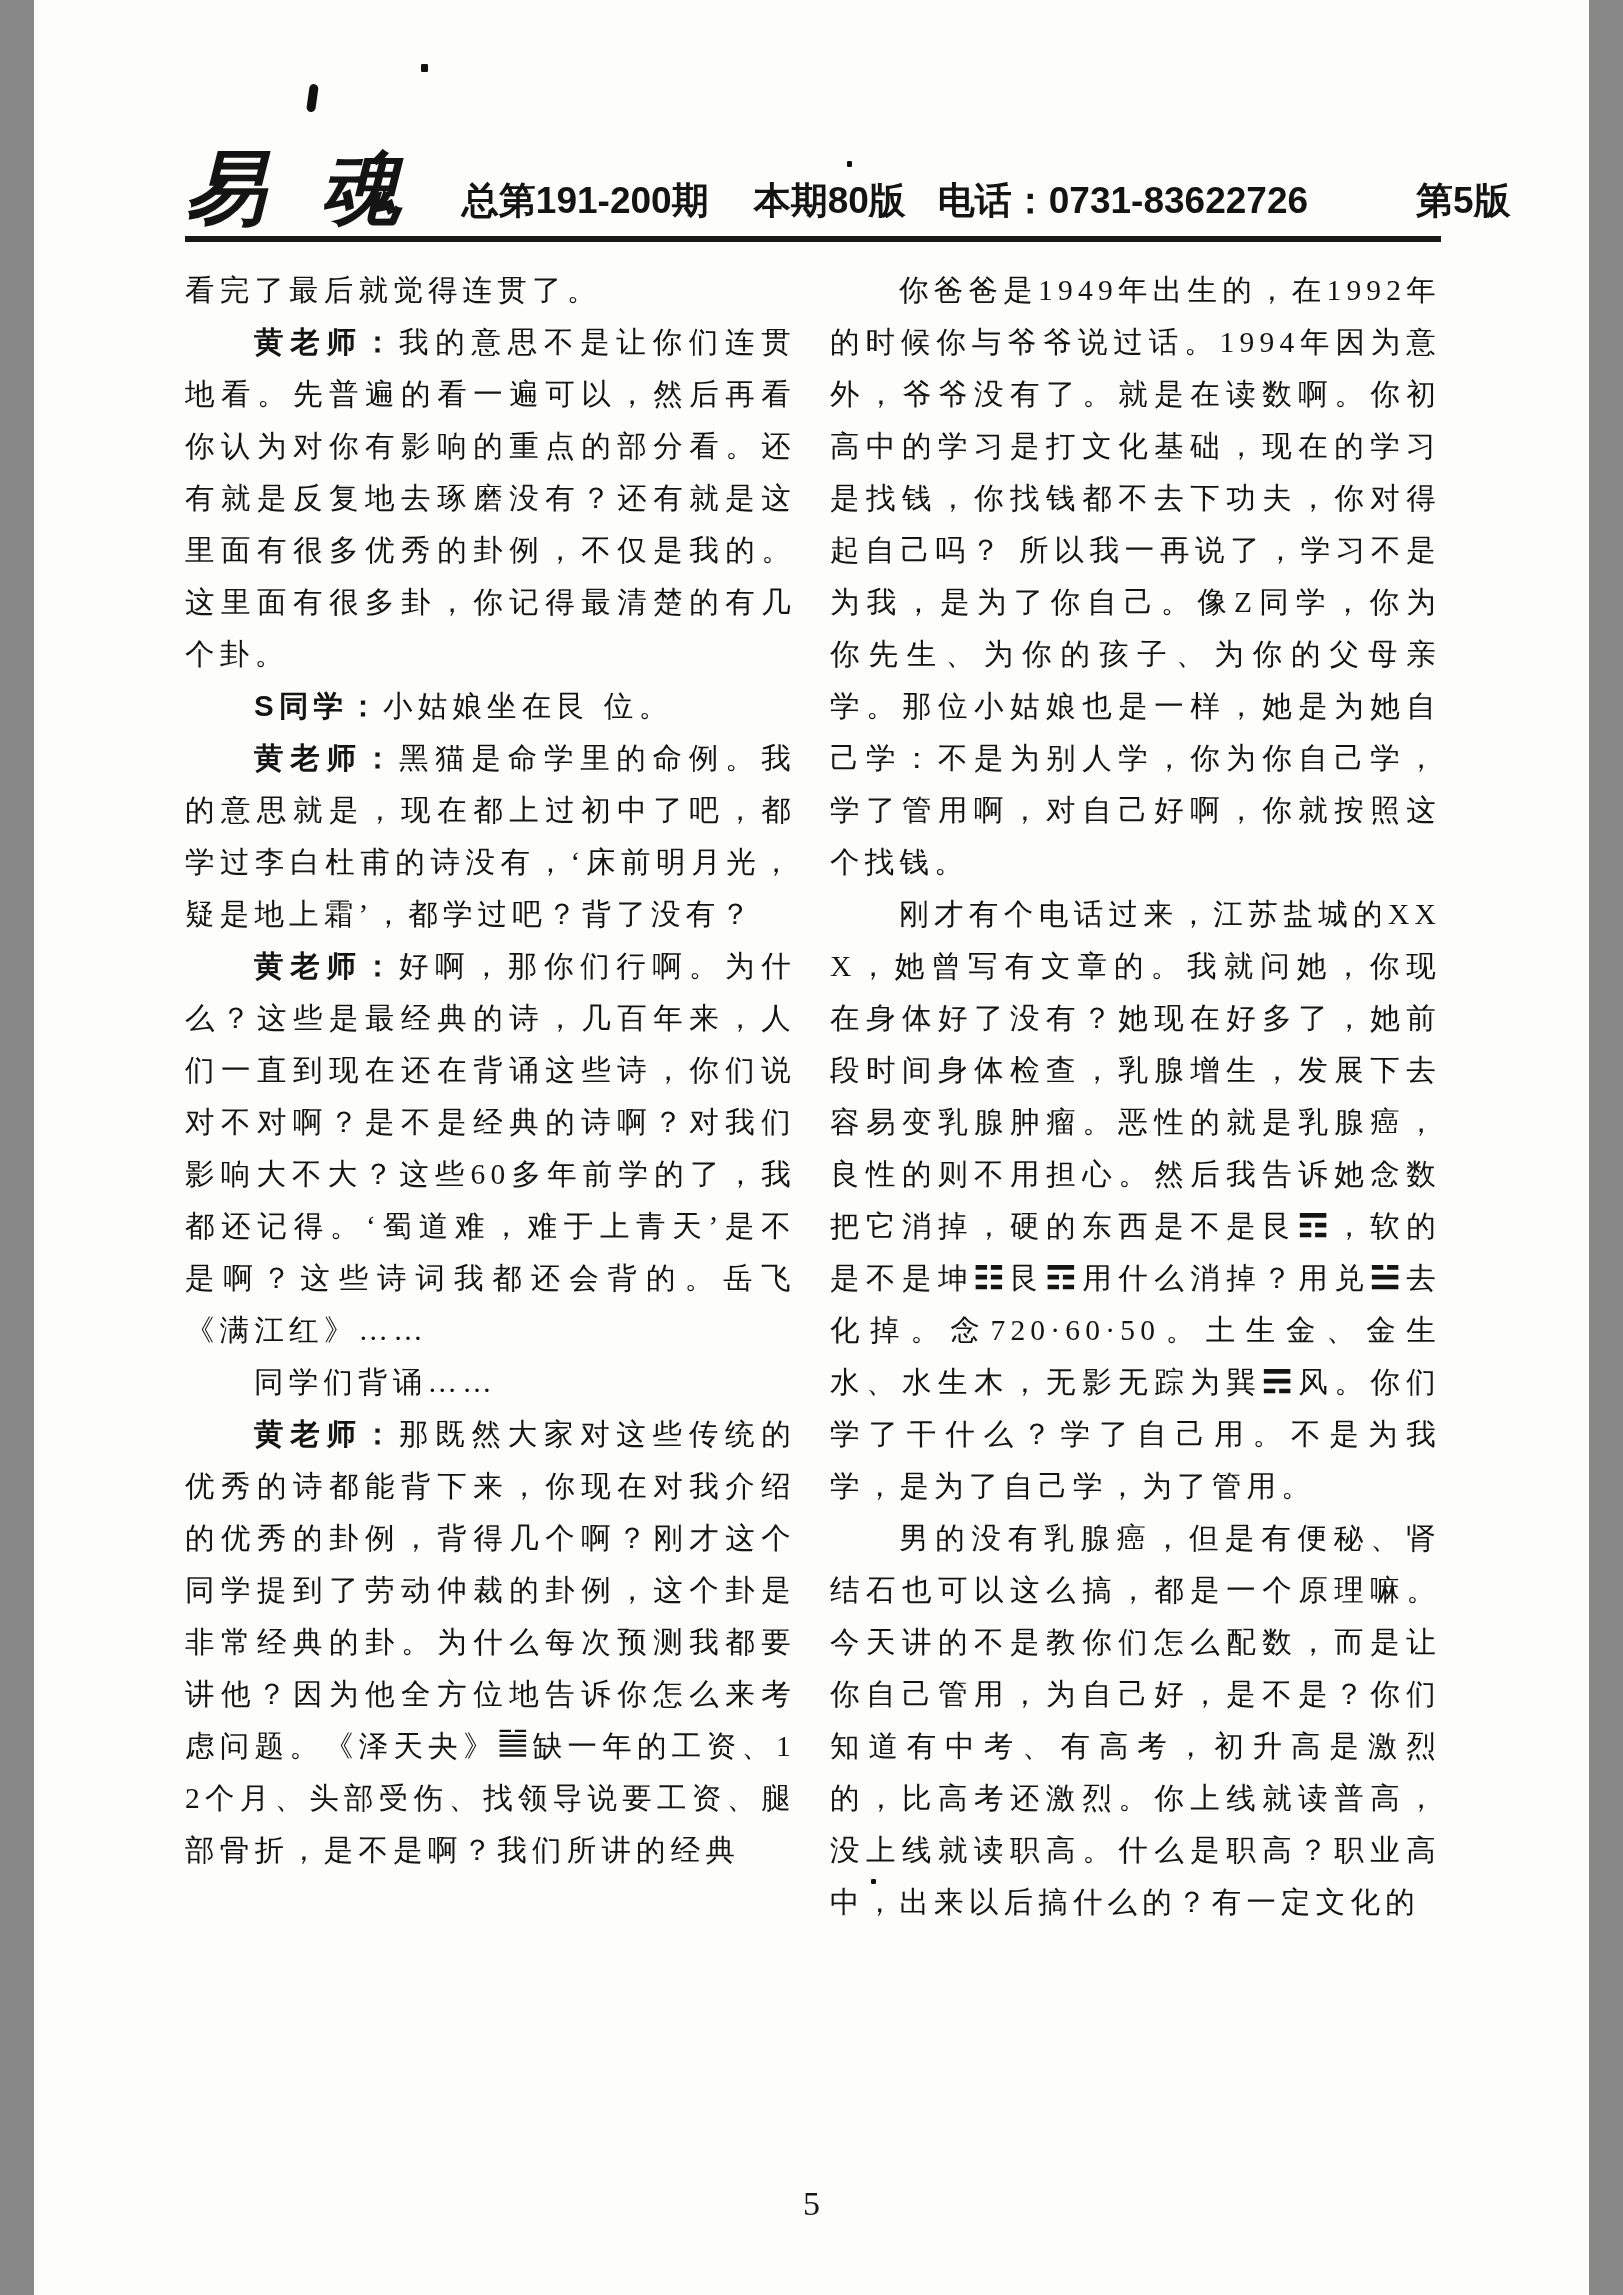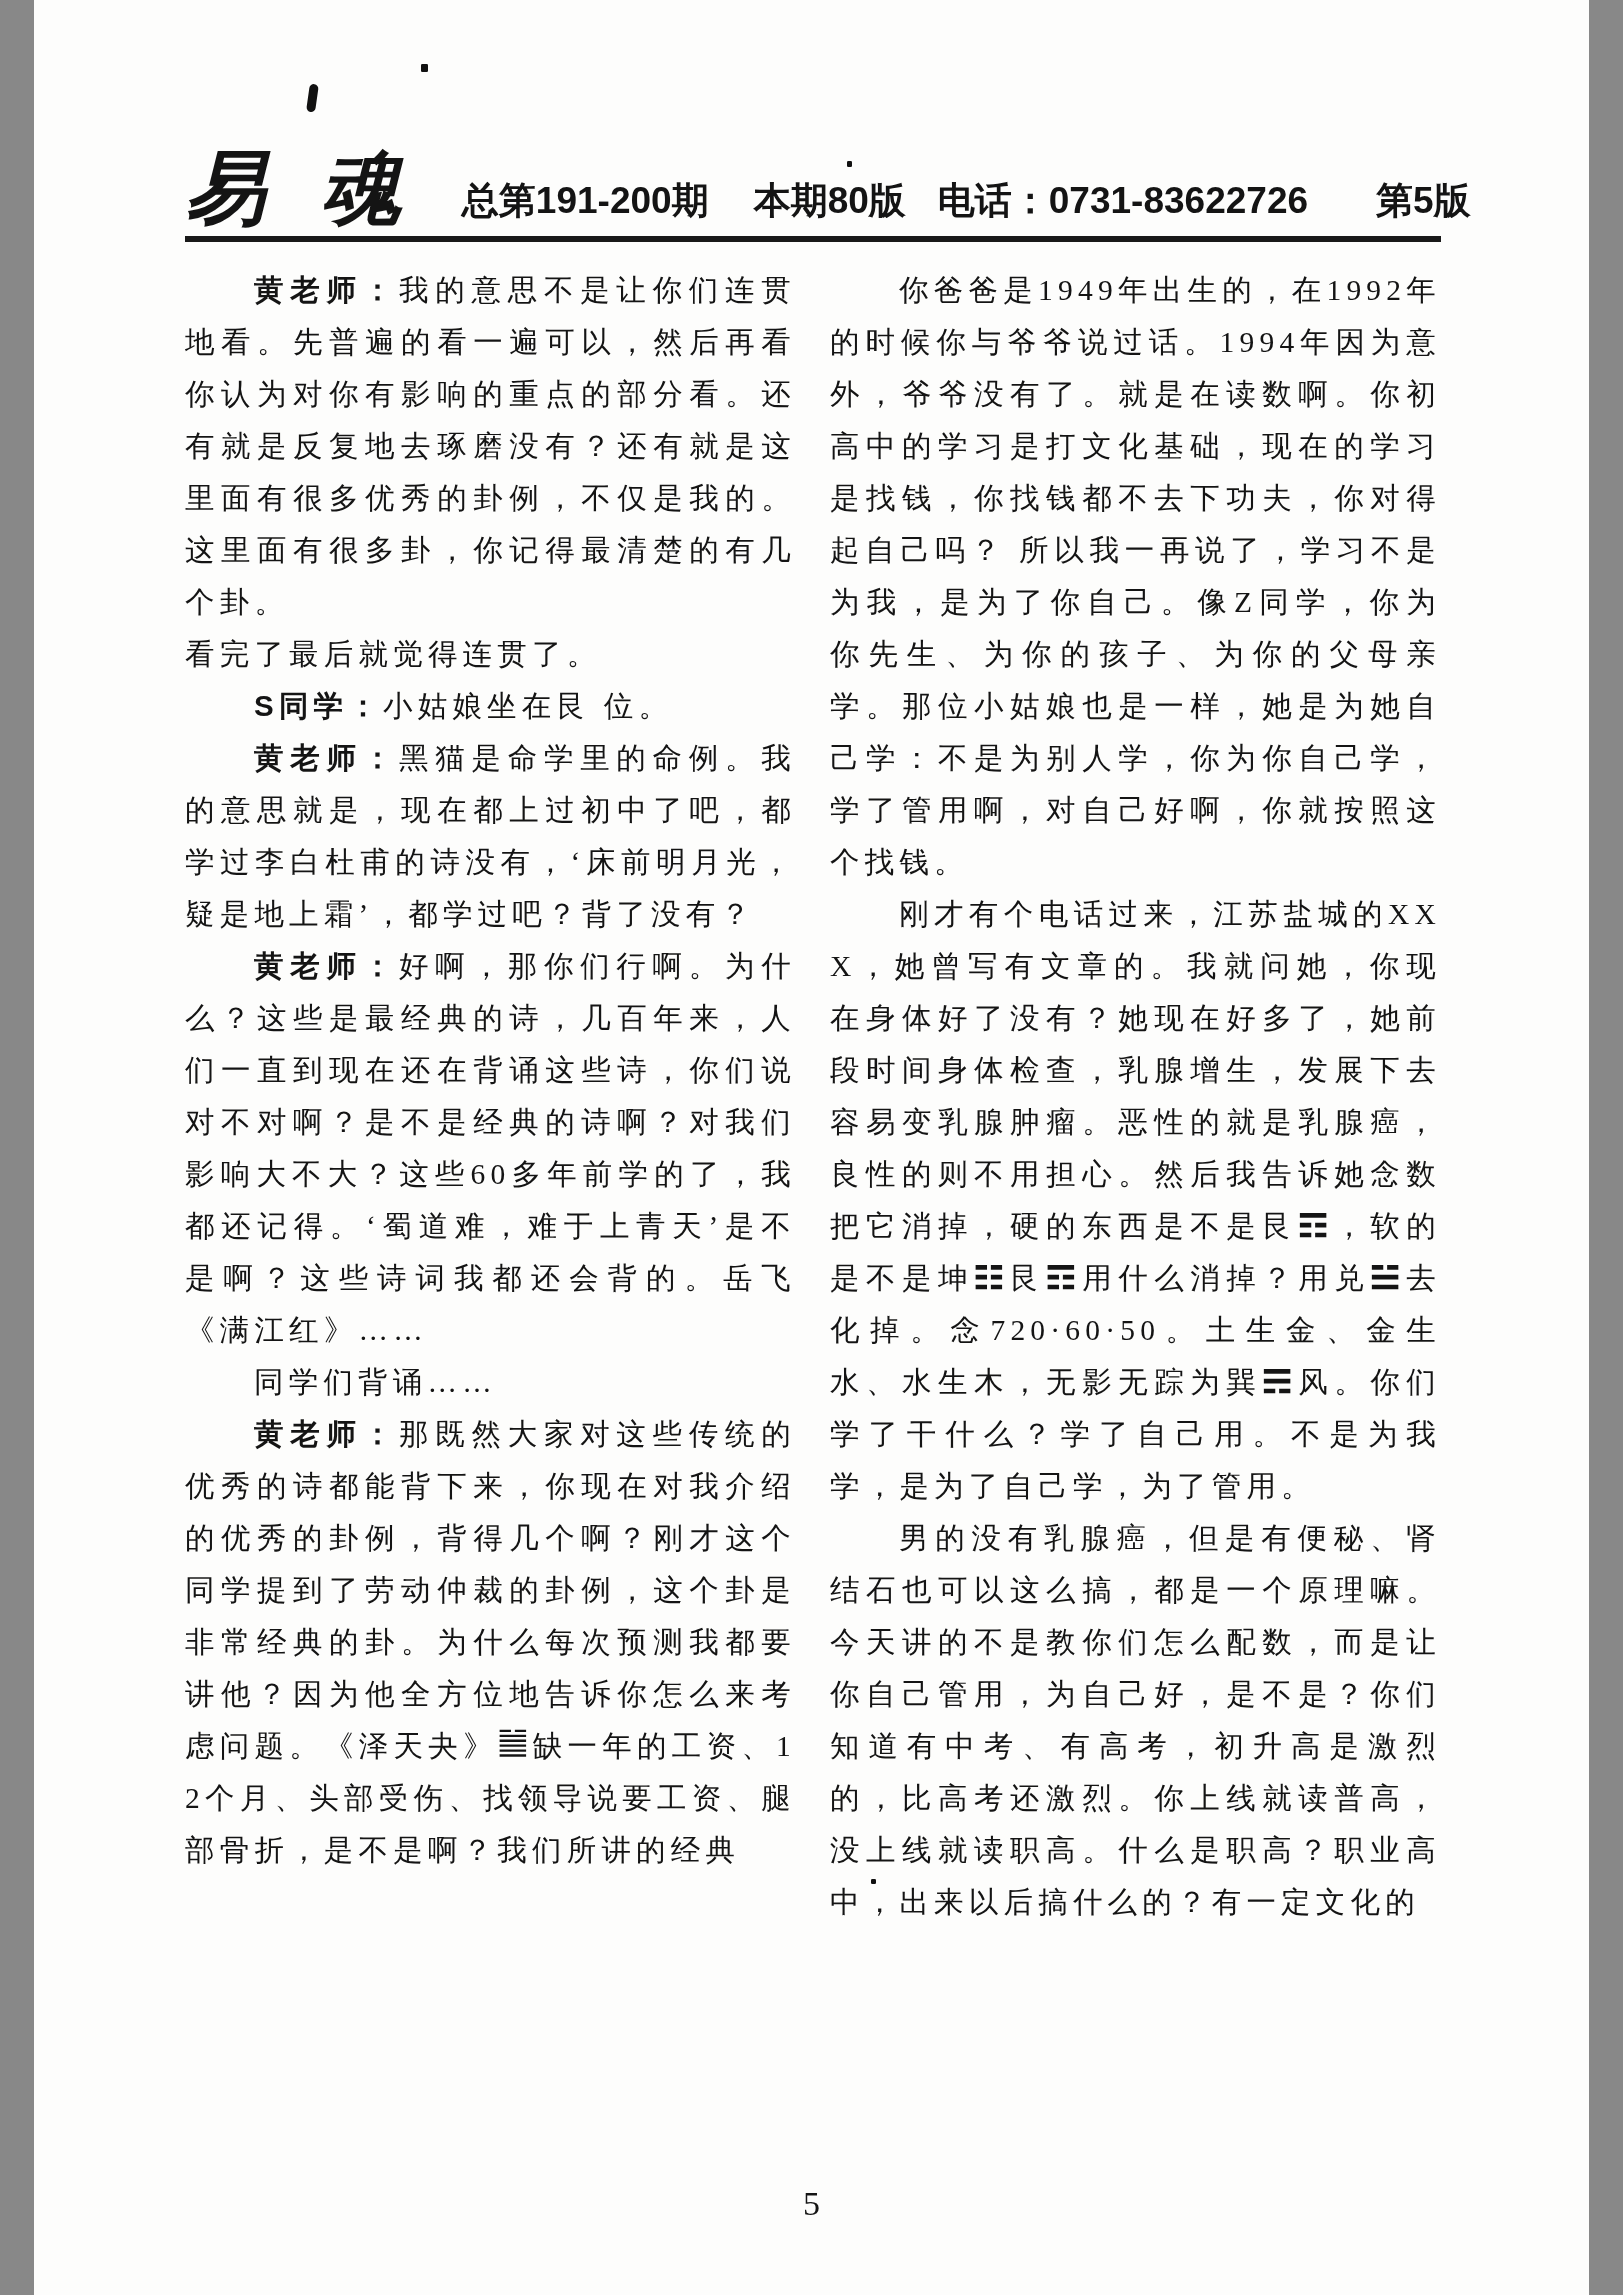--- a/index.html
+++ b/index.html
@@ -13,21 +13,21 @@
     font-size:81px;font-weight:bold;font-style:italic;line-height:.92;
     letter-spacing:17px;margin-right:41px;white-space:nowrap;
   }
   .hinfo{
     font-family:"Liberation Sans","DejaVu Sans",sans-serif;font-weight:700;
     font-size:37px;line-height:1.1;padding-bottom:5.2px;white-space:nowrap;
   }
   .hinfo.gap1{margin-left:2.6px;}
   .hinfo.gap2{margin-left:45px;}
   .hinfo.gap3{margin-left:32px;}
-  .hinfo.gap4{margin-left:68px;}
+  .hinfo.gap4{margin-left:108px;}
   .rule{height:5.9px;background:#191919;margin-top:9.2px;}
   .cols{display:flex;gap:34px;margin-top:22px;}
   .col{
     width:645px;font-size:29.5px;line-height:52px;letter-spacing:5.2px;
     text-align:justify;word-break:break-all;
   }
   .para{margin:0;}
   .para.ind{text-indent:69px;}
   .speaker{font-family:"Liberation Sans","DejaVu Sans",sans-serif;font-weight:700;}
   .footer{
@@ -57,22 +57,22 @@
       <div class="hinfo gap1">总第191-200期</div>
       <div class="hinfo gap2">本期80版</div>
       <div class="hinfo gap3">电话：0731-83622726</div>
       <div class="hinfo gap4">第5版</div>
     </div>
     <div class="rule"></div>
 
     <div class="cols">
 
       <div class="col">
+        <p class="para"><span class="speaker"></span><span>看完了最后就觉得连贯了。</span></p>
         <p class="para ind"><span class="speaker">黄老师：</span><span>我的意思不是让你们连贯地看。先普遍的看一遍可以，然后再看你认为对你有影响的重点的部分看。还有就是反复地去琢磨没有？还有就是这里面有很多优秀的卦例，不仅是我的。这里面有很多卦，你记得最清楚的有几个卦。</span></p>
-        <p class="para"><span class="speaker"></span><span>看完了最后就觉得连贯了。</span></p>
         <p class="para ind"><span class="speaker">S同学：</span><span>小姑娘坐在艮 位。</span></p>
         <p class="para ind"><span class="speaker">黄老师：</span><span>黑猫是命学里的命例。我的意思就是，现在都上过初中了吧，都学过李白杜甫的诗没有，‘床前明月光，疑是地上霜’，都学过吧？背了没有？</span></p>
         <p class="para ind"><span class="speaker">黄老师：</span><span>好啊，那你们行啊。为什么？这些是最经典的诗，几百年来，人们一直到现在还在背诵这些诗，你们说对不对啊？是不是经典的诗啊？对我们影响大不大？这些60多年前学的了，我都还记得。‘蜀道难，难于上青天’是不是啊？这些诗词我都还会背的。岳飞《满江红》……</span></p>
         <p class="para ind"><span class="speaker"></span><span>同学们背诵……</span></p>
         <p class="para ind"><span class="speaker">黄老师：</span><span>那既然大家对这些传统的优秀的诗都能背下来，你现在对我介绍的优秀的卦例，背得几个啊？刚才这个同学提到了劳动仲裁的卦例，这个卦是非常经典的卦。为什么每次预测我都要讲他？因为他全方位地告诉你怎么来考虑问题。《泽天夬》䷪缺一年的工资、12个月、头部受伤、找领导说要工资、腿部骨折，是不是啊？我们所讲的经典</span></p>
       </div>
 
       <div class="col">
         <p class="para ind"><span class="speaker"></span><span>你爸爸是1949年出生的，在1992年的时候你与爷爷说过话。1994年因为意外，爷爷没有了。就是在读数啊。你初高中的学习是打文化基础，现在的学习是找钱，你找钱都不去下功夫，你对得起自己吗？ 所以我一再说了，学习不是为我，是为了你自己。像Z同学，你为你先生、为你的孩子、为你的父母亲学。那位小姑娘也是一样，她是为她自己学：不是为别人学，你为你自己学，学了管用啊，对自己好啊，你就按照这个找钱。</span></p>
         <p class="para ind"><span class="speaker"></span><span>刚才有个电话过来，江苏盐城的XXX，她曾写有文章的。我就问她，你现在身体好了没有？她现在好多了，她前段时间身体检查，乳腺增生，发展下去容易变乳腺肿瘤。恶性的就是乳腺癌，良性的则不用担心。然后我告诉她念数把它消掉，硬的东西是不是艮☶，软的是不是坤☷艮☶用什么消掉？用兑☱去化掉。念720·60·50。土生金、金生水、水生木，无影无踪为巽☴风。你们学了干什么？学了自己用。不是为我学，是为了自己学，为了管用。</span></p>

